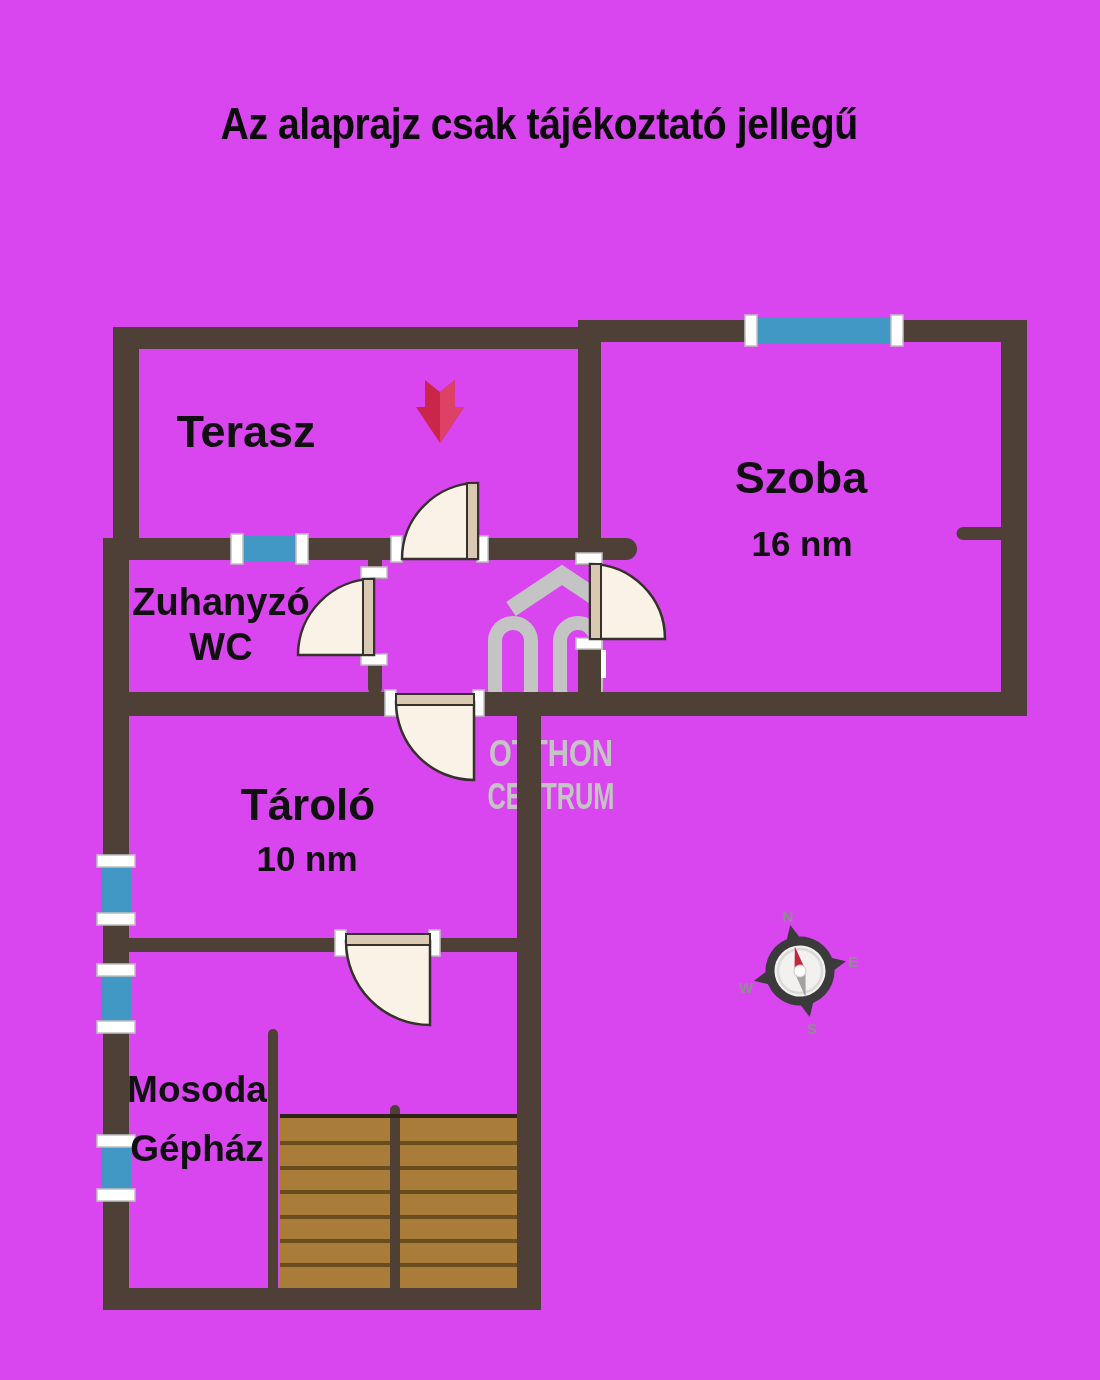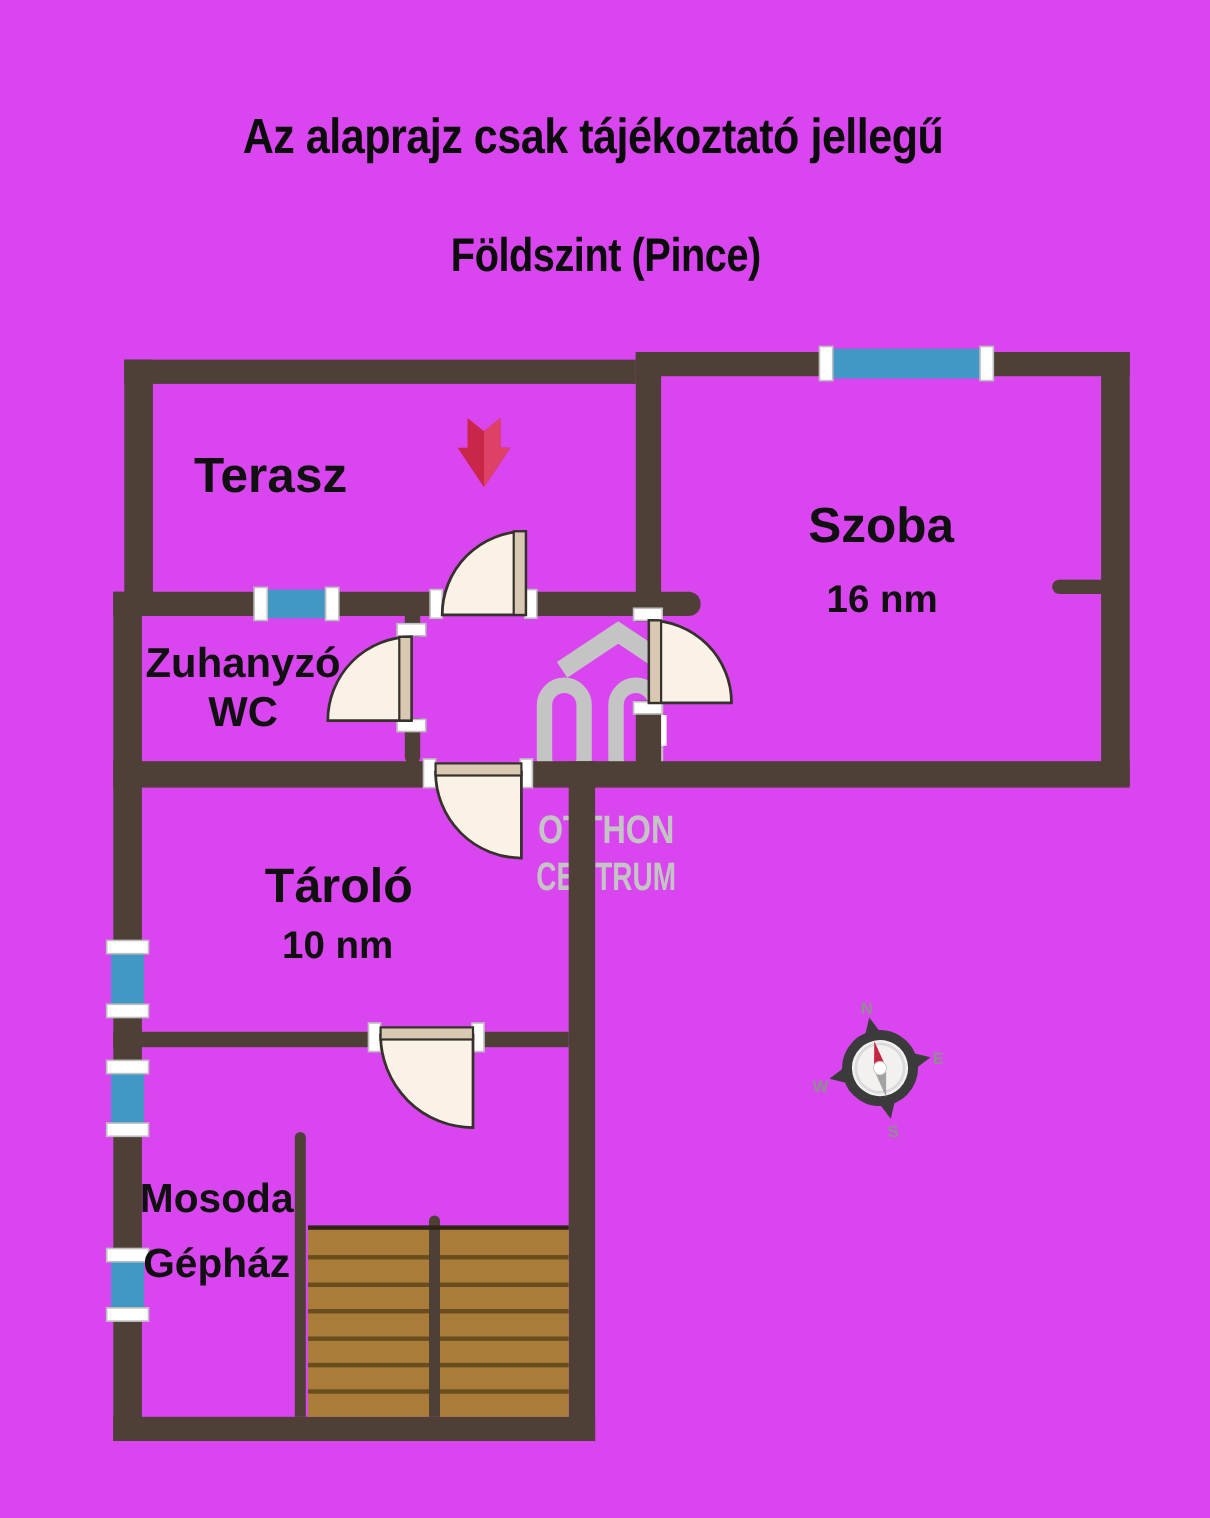--- a/index.html
+++ b/index.html
@@ -39,23 +39,20 @@
   .seam{fill:var(--stair_seam,#6a4d1e);}
 </style>
 </head>
 <body>
 
 <div class="canvas">
 
   <div class="title-line" id="t1">
     <span class="squeeze">Az alaprajz csak tájékoztató jellegű</span>
   </div>
-  <div class="title-line" id="t2">
-    <span class="squeeze">Földszint (Pince)</span>
-  </div>
 
   <svg width="1100" height="1380" viewBox="0 0 1100 1380">
 
     <g>
       <path d="M511,609 L562,575 L613,609" fill="none" stroke="var(--watermark,#c4c4c4)" stroke-width="17"></path>
       <rect x="495" y="623" width="36" height="84" rx="18" fill="none" stroke="var(--watermark,#c4c4c4)" stroke-width="14"></rect>
       <rect x="560" y="623" width="36" height="84" rx="18" fill="none" stroke="var(--watermark,#c4c4c4)" stroke-width="14"></rect>
       <rect x="589" y="650" width="17" height="28" fill="#ffffff"></rect>
       <text class="wmtext" x="551" y="766" font-size="36" text-anchor="middle" textLength="124" lengthAdjust="spacingAndGlyphs">OTTHON</text>
       <text class="wmtext" x="551" y="809" font-size="36" text-anchor="middle" textLength="127" lengthAdjust="spacingAndGlyphs">CENTRUM</text>

